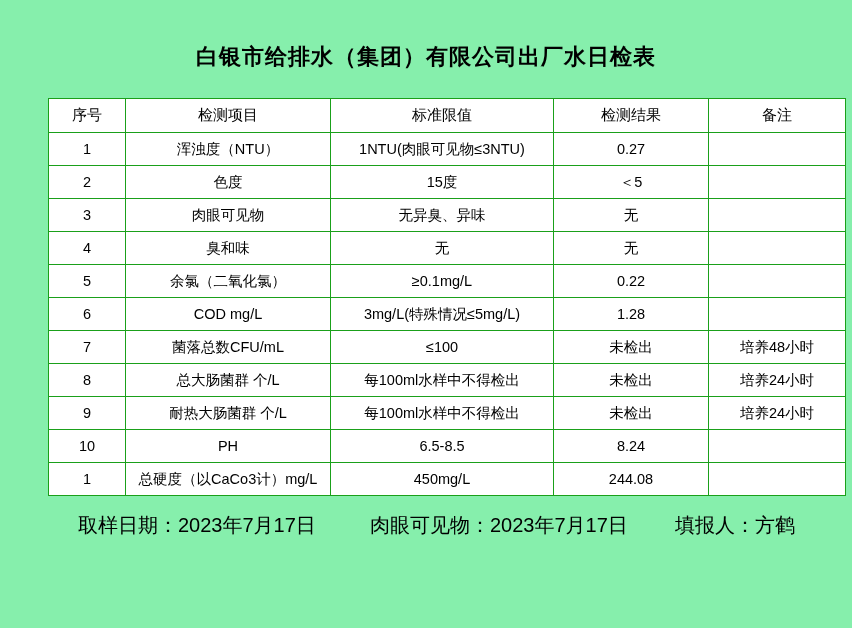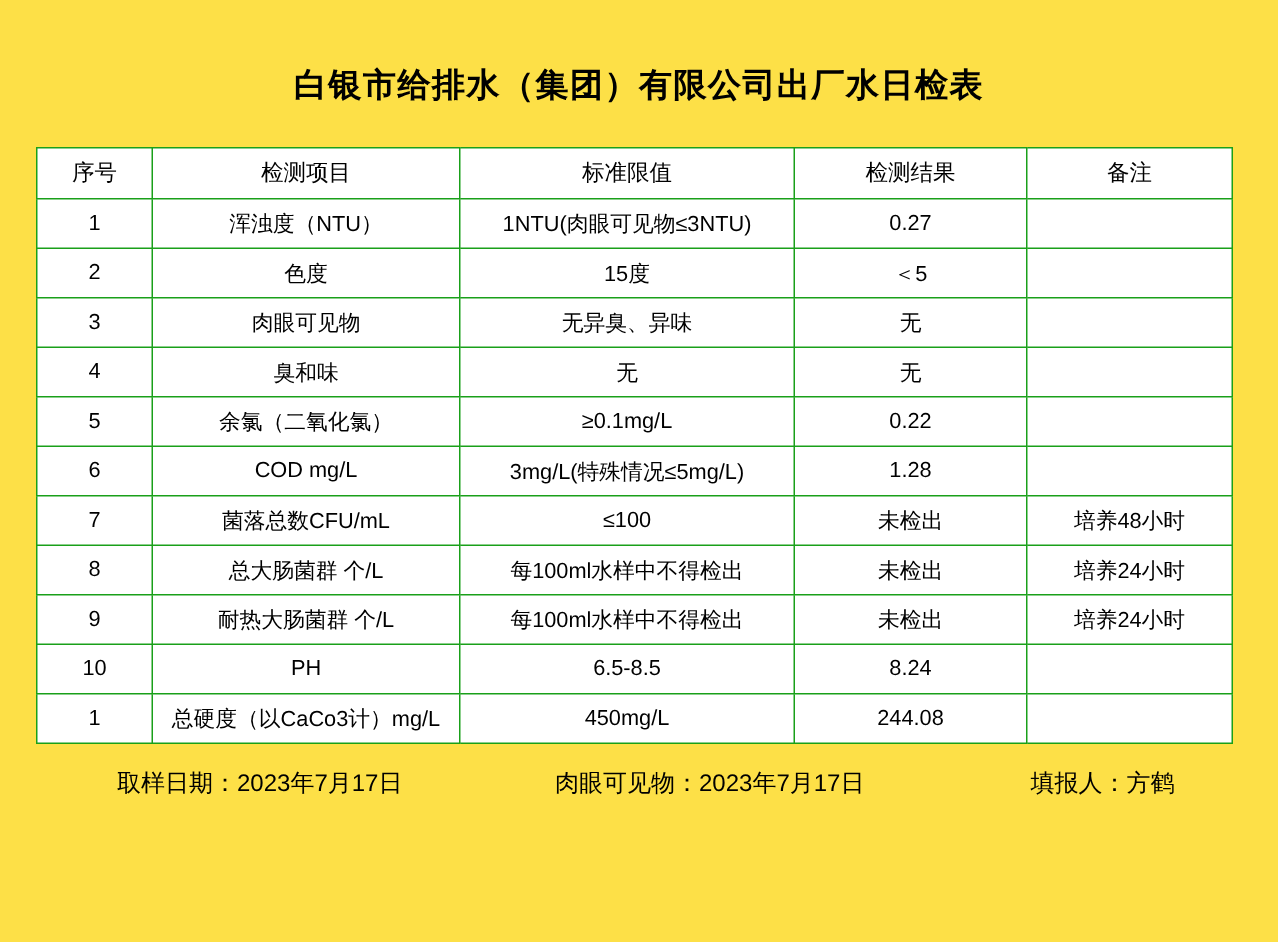--- a/index.html
+++ b/index.html
@@ -11,34 +11,34 @@
     width: 852px;
     height: 628px;
     font-family: "Liberation Sans", sans-serif;
     color: #000000;
     overflow: hidden;
   }
   .page {
     position: relative;
     width: 852px;
     height: 628px;
-    background: #fde047;
+    background: #86efac;
     box-sizing: border-box;
   }
   .title {
     text-align: center;
     font-size: 22px;
     font-weight: bold;
     letter-spacing: 1px;
     padding-top: 42px;
     padding-bottom: 0;
     font-family: "Liberation Serif", serif;
   }
   .table-wrap {
-    margin: 26px 40px 0 24px;
+    margin: 26px 40px 0 48px;
   }
   table.report {
     border-collapse: collapse;
     width: 772px;
     table-layout: fixed;
     background: #ffffff;
   }
   table.report td, table.report th {
     border: 1px solid #1aa01a;
     text-align: center;
@@ -56,21 +56,21 @@
   .col-no { width: 72px; }
   .col-item { width: 200px; }
   .col-limit { width: 218px; }
   .col-result { width: 150px; }
   .col-remark { width: 132px; }
 
   .footer {
     margin: 16px 40px 0 40px;
     width: 772px;
     display: flex;
-    font-size: 16px;
+    font-size: 20px;
   }
   .footer .f-sample {
     width: 300px;
     text-align: left;
     padding-left: 38px;
     box-sizing: border-box;
   }
   .footer .f-test {
     width: 300px;
     text-align: left;

